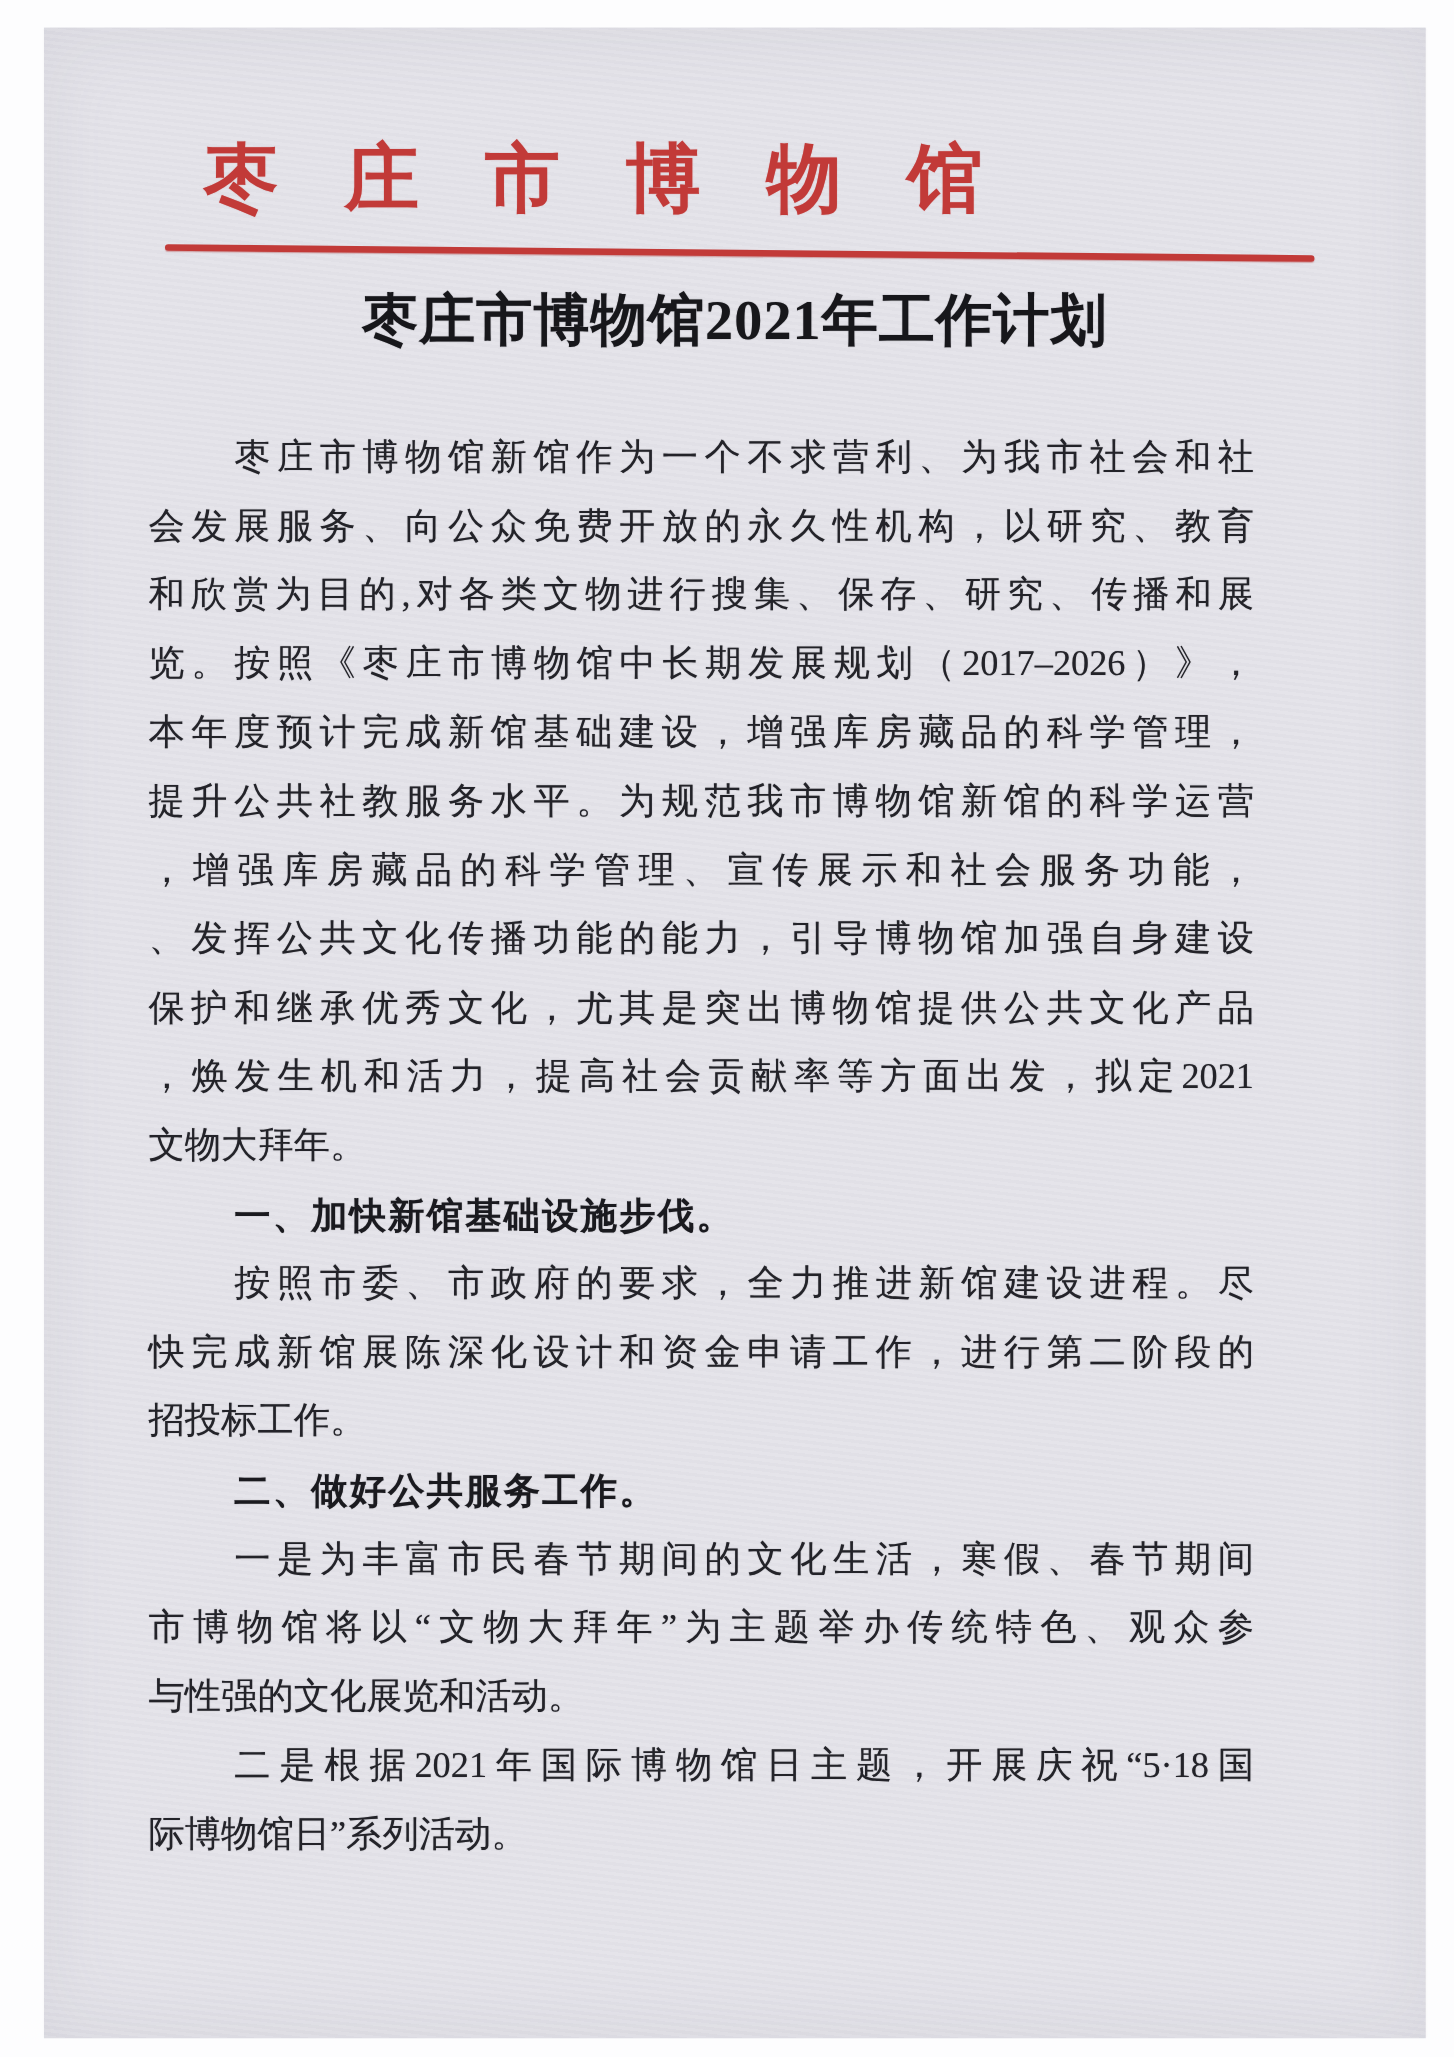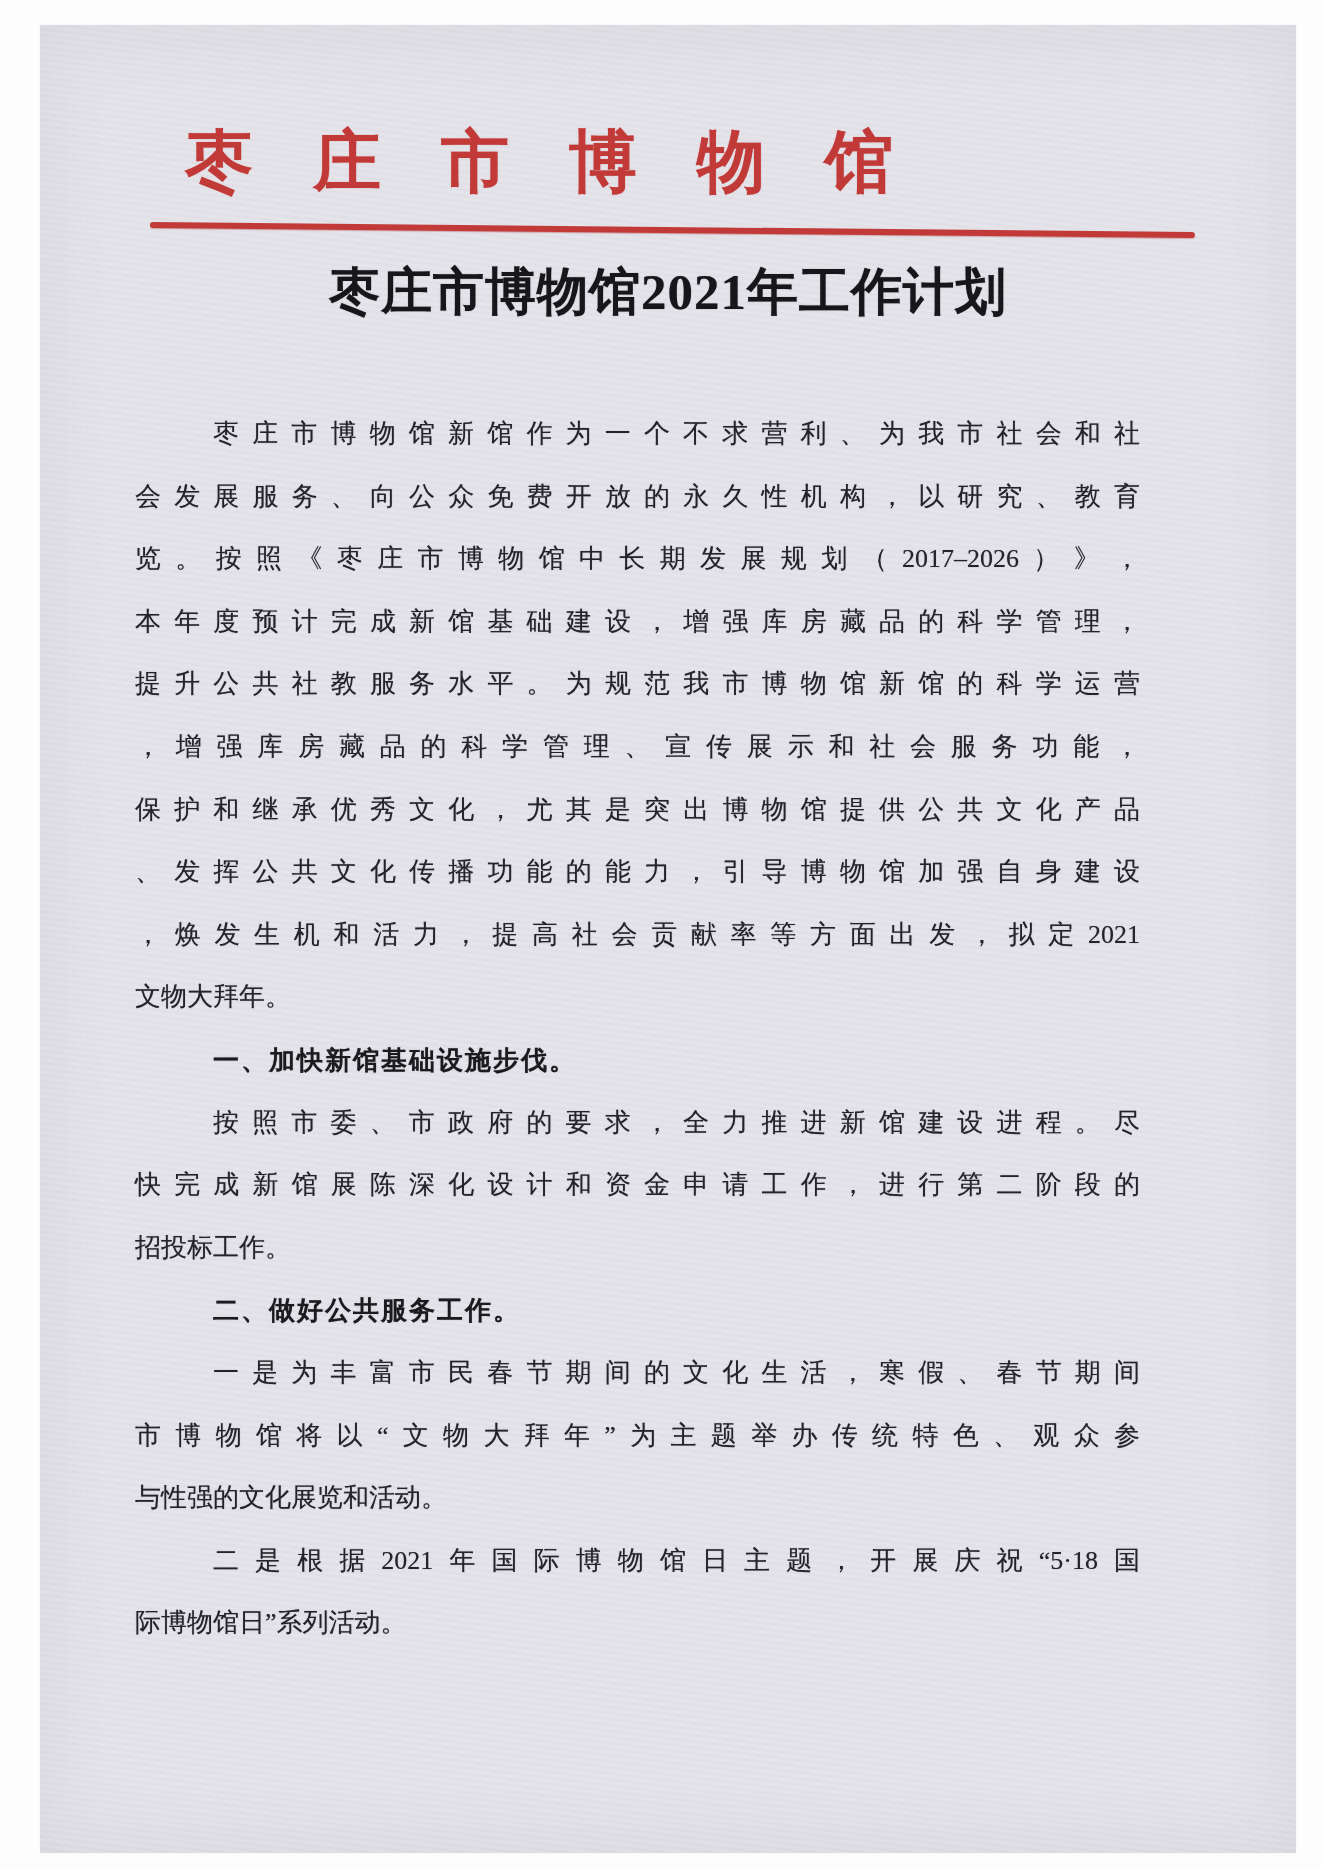--- a/index.html
+++ b/index.html
@@ -31,22 +31,22 @@
     transform:rotate(0.55deg); transform-origin:left center;
     box-shadow:0 1px 1px rgba(170,45,45,0.35);
   }
   .doc-title {
     position:absolute; left:0; top:238px; width:100%;
     text-align:center; font-size:51px; font-weight:bold; line-height:58px;
     letter-spacing:1px; color:#17171b;
     text-shadow:0 0 1px rgba(20,20,25,0.5);
   }
   .doc-body {
-    position:absolute; left:95px; top:378px; width:1005px;
-    font-size:26px; line-height:62.6px; color:#232329;
+    position:absolute; left:95px; top:360px; width:1005px;
+    font-size:33px; line-height:62.6px; color:#232329;
     text-shadow:0 0 1px rgba(35,35,42,0.45);
   }
   .line { min-height:62.6px; }
   .line.justify { text-align:justify; text-align-last:justify; }
   .line.indent { text-indent:78px; }
   .line.bold {
     font-weight:bold; color:#1a1a1f;
     font-family:"Liberation Sans", sans-serif;
     letter-spacing:2px;
   }
@@ -55,26 +55,27 @@
 <body>
 
 <div class="page" style="background-color: rgb(228, 227, 233);">
   <div class="org-name" style="color: rgb(194, 58, 56);">枣庄市博物馆</div>
   <div class="divider" style="background: rgb(194, 58, 56);"></div>
   <div class="doc-title">枣庄市博物馆2021年工作计划</div>
   <div class="doc-body">
 
   <div class="line indent justify">枣庄市博物馆新馆作为一个不求营利、为我市社会和社</div>
       <div class="line justify">会发展服务、向公众免费开放的永久性机构，以研究、教育</div>
+      <div class="line justify">和欣赏为目的,对各类文物进行搜集、保存、研究、传播和展</div>
       <div class="line justify">览。按照《枣庄市博物馆中长期发展规划（2017–2026）》，</div>
       <div class="line justify">本年度预计完成新馆基础建设，增强库房藏品的科学管理，</div>
       <div class="line justify">提升公共社教服务水平。为规范我市博物馆新馆的科学运营</div>
       <div class="line justify">，增强库房藏品的科学管理、宣传展示和社会服务功能，</div>
+      <div class="line justify">、发挥公共文化传播功能的能力，引导博物馆加强自身建设</div>
       <div class="line justify">保护和继承优秀文化，尤其是突出博物馆提供公共文化产品</div>
-      <div class="line justify">、发挥公共文化传播功能的能力，引导博物馆加强自身建设</div>
       <div class="line justify">，焕发生机和活力，提高社会贡献率等方面出发，拟定2021</div>
       <div class="line">文物大拜年。</div>
       <div class="line indent bold">一、加快新馆基础设施步伐。</div>
       <div class="line indent justify">按照市委、市政府的要求，全力推进新馆建设进程。尽</div>
       <div class="line justify">快完成新馆展陈深化设计和资金申请工作，进行第二阶段的</div>
       <div class="line">招投标工作。</div>
       <div class="line indent bold">二、做好公共服务工作。</div>
       <div class="line indent justify">一是为丰富市民春节期间的文化生活，寒假、春节期间</div>
       <div class="line justify">市博物馆将以“文物大拜年”为主题举办传统特色、观众参</div>
       <div class="line">与性强的文化展览和活动。</div>

